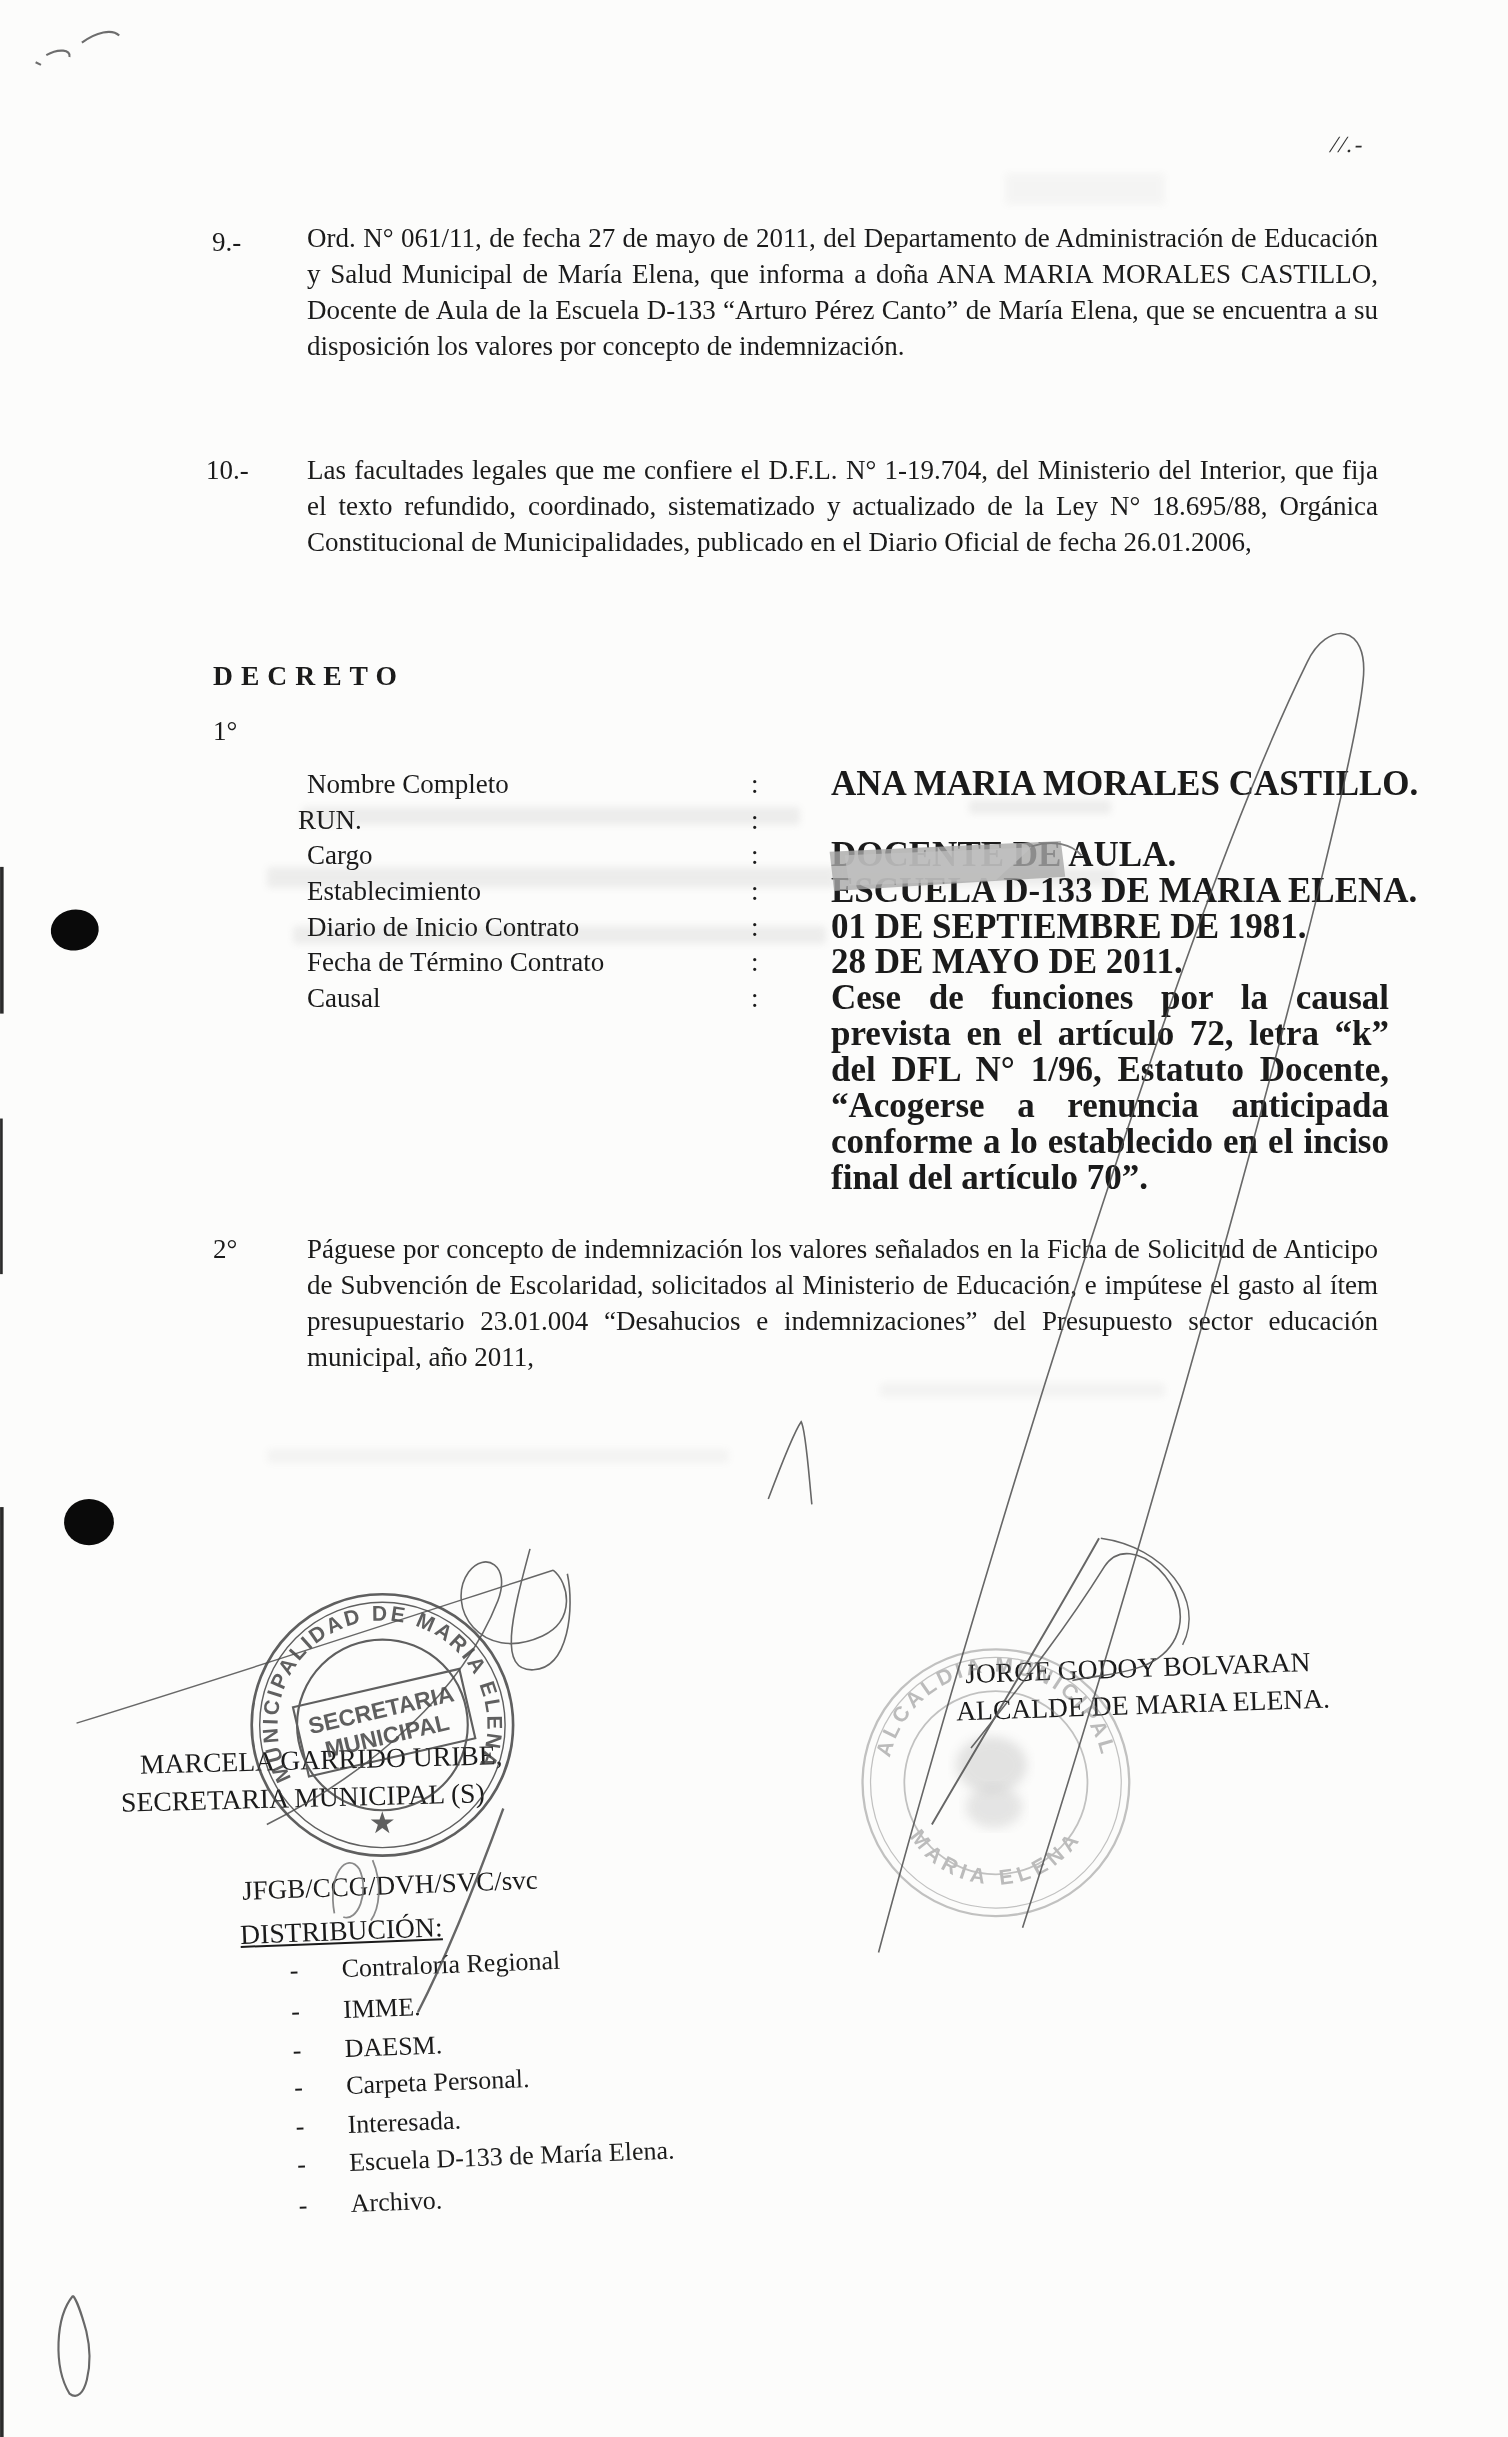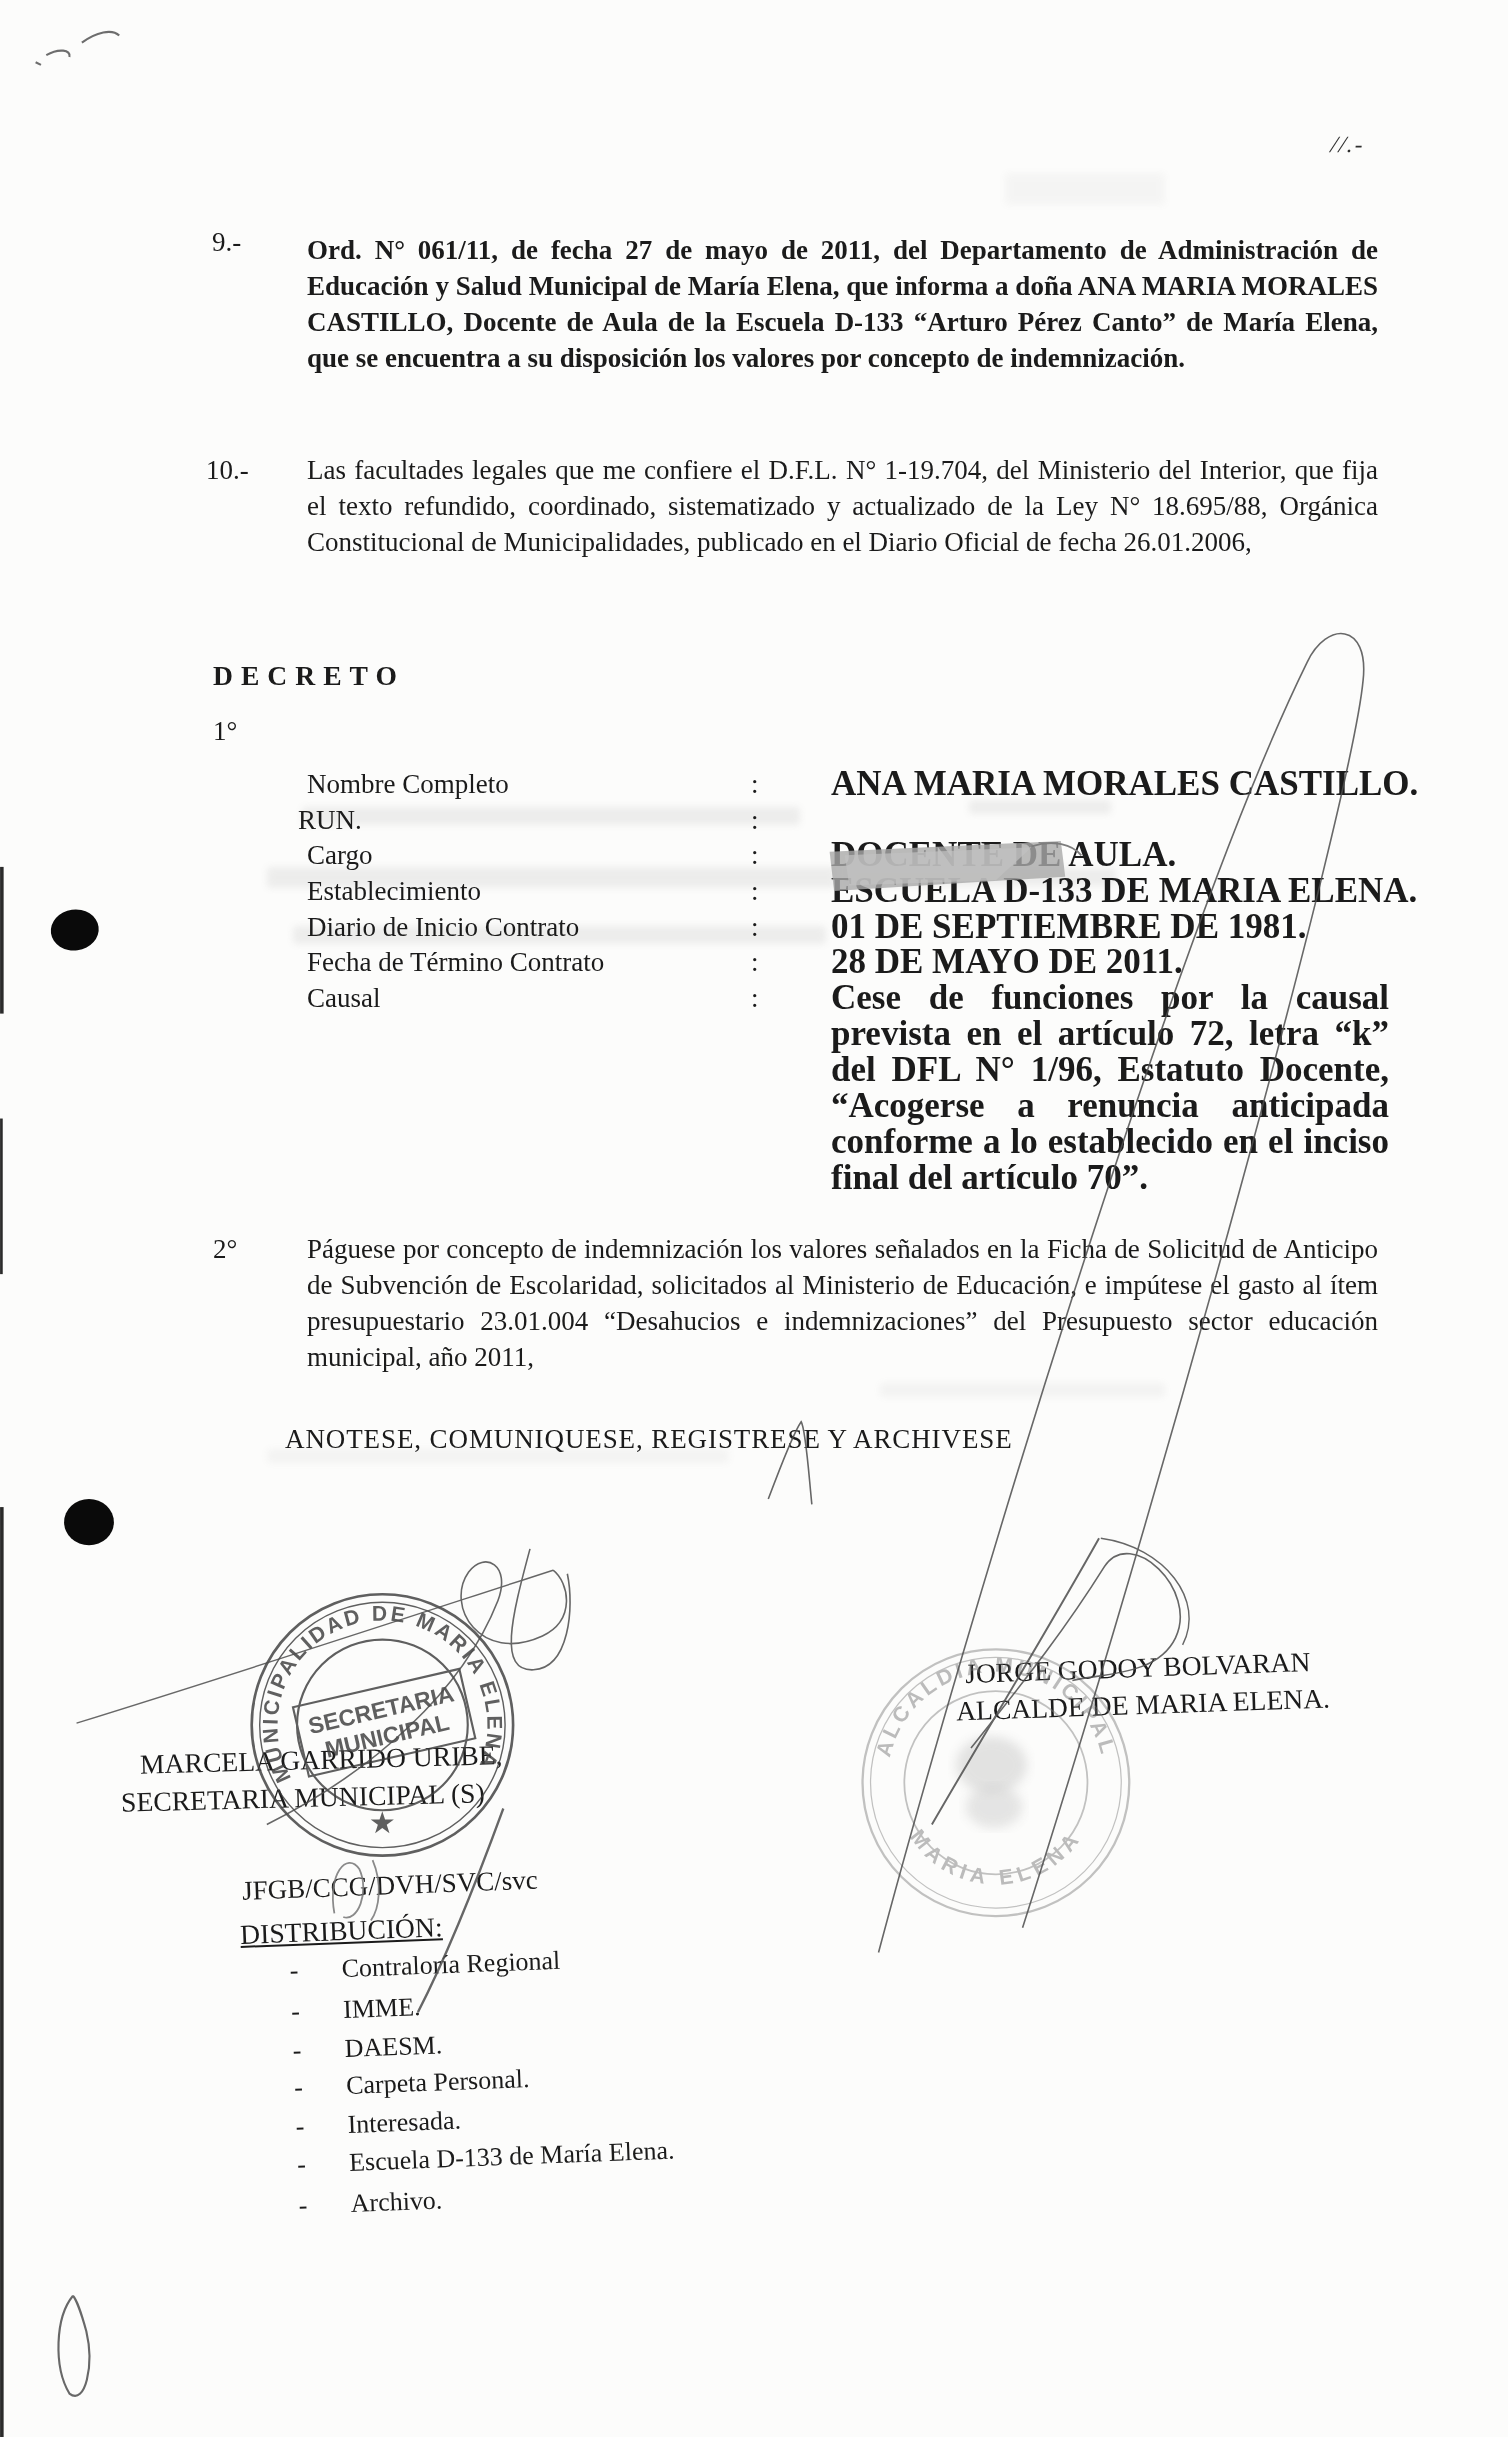--- a/index.html
+++ b/index.html
@@ -37,21 +37,21 @@
   <div class="abs ghost" style="left:293px;top:926px;width:533px;height:18px;"></div>
   <div class="abs ghost" style="left:849px;top:868px;width:267px;height:18px;"></div>
   <div class="abs ghost" style="left:969px;top:800px;width:142px;height:14.2px;"></div>
   <div class="abs ghost" style="left:880px;top:1383px;width:285px;height:14.2px;opacity:.08;"></div>
   <div class="abs ghost" style="left:1005px;top:173px;width:160px;height:32px;opacity:.06;"></div>
   <div class="abs ghost" style="left:267px;top:1449px;width:462px;height:14.2px;opacity:.07;"></div>
 
   <div class="abs marker" style="left:1331px;top:132px;">//.-</div>
 
   <div class="abs num" style="left:212px;top:224px;">9.-</div>
-  <div class="abs para" style="left:307px;top:232px;width:1071px;font-weight:bold;">Ord.  N° 061/11, de fecha 27 de mayo de 2011, del Departamento de Administración de Educación y Salud Municipal de María Elena, que informa a doña  ANA MARIA MORALES CASTILLO, Docente de Aula de la Escuela D-133 “Arturo Pérez Canto” de María Elena, que se encuentra a su disposición los valores por concepto de indemnización.</div>
+  <div class="abs para" style="left:307px;top:220px;width:1071px;">Ord.  N° 061/11, de fecha 27 de mayo de 2011, del Departamento de Administración de Educación y Salud Municipal de María Elena, que informa a doña  ANA MARIA MORALES CASTILLO, Docente de Aula de la Escuela D-133 “Arturo Pérez Canto” de María Elena, que se encuentra a su disposición los valores por concepto de indemnización.</div>
 
   <div class="abs num" style="left:206px;top:452px;">10.-</div>
   <div class="abs para" style="left:307px;top:452px;width:1071px;">Las facultades legales que me confiere el D.F.L. N° 1-19.704, del Ministerio del Interior, que fija el texto refundido, coordinado, sistematizado y actualizado de la Ley N° 18.695/88, Orgánica Constitucional de Municipalidades, publicado en el Diario Oficial de fecha 26.01.2006,</div>
 
   <div class="abs heading" style="left:213px;top:660px;">DECRETO</div>
 
   <div class="abs num" style="left:213px;top:713px;">1°</div>
 
   <div>
     <div class="abs tbl-label" style="left:307px;top:766px;">Nombre Completo</div>
@@ -78,21 +78,20 @@
     <div class="abs tbl-value" style="left:831px;top:944px;">28  DE MAYO DE 2011.</div>
 
     <div class="abs tbl-label" style="left:307px;top:980px;">Causal</div>
     <div class="abs tbl-colon" style="left:751px;top:980px;">:</div>
     <div class="abs tbl-value" style="left:831px;top:980px;width:558px;text-align:justify;">Cese de funciones por la causal prevista en el artículo 72, letra “k” del DFL N° 1/96, Estatuto Docente, “Acogerse a renuncia anticipada conforme a lo establecido en el inciso final del artículo 70”.</div>
   </div>
 
   <div class="abs num" style="left:213px;top:1231px;">2°</div>
   <div class="abs para" style="left:307px;top:1231px;width:1071px;">Páguese por concepto de indemnización los valores señalados en la Ficha de Solicitud de Anticipo de Subvención de Escolaridad, solicitados al Ministerio de Educación,  e impútese el gasto al  ítem presupuestario 23.01.004  “Desahucios e indemnizaciones” del Presupuesto sector educación municipal, año 2011,</div>
 
-  <div class="abs closing" style="left:285px;top:1424px;">ANOTESE, COMUNIQUESE, REGISTRESE Y ARCHIVESE</div>
 
   <div class="abs signame" style="left:140px;top:1744px;transform:rotate(-1.5deg);">MARCELA GARRIDO URIBE,</div>
   <div class="abs signame" style="left:121px;top:1782px;transform:rotate(-1.5deg);">SECRETARIA MUNICIPAL (S)</div>
 
   <div class="abs signame" style="left:965px;top:1652px;transform:rotate(-2deg);">JORGE GODOY BOLVARAN</div>
   <div class="abs signame" style="left:956px;top:1689px;transform:rotate(-2deg);">ALCALDE  DE MARIA ELENA.</div>
 
   <div class="abs footerblock" style="left:238px;top:1876px;width:640px;height:373px;">
     <div class="abs initials" style="left:3.6px;top:0px;">JFGB/CCG/DVH/SVC/svc</div>
     <div class="abs disthead" style="left:0px;top:43px;">DISTRIBUCIÓN:</div>

